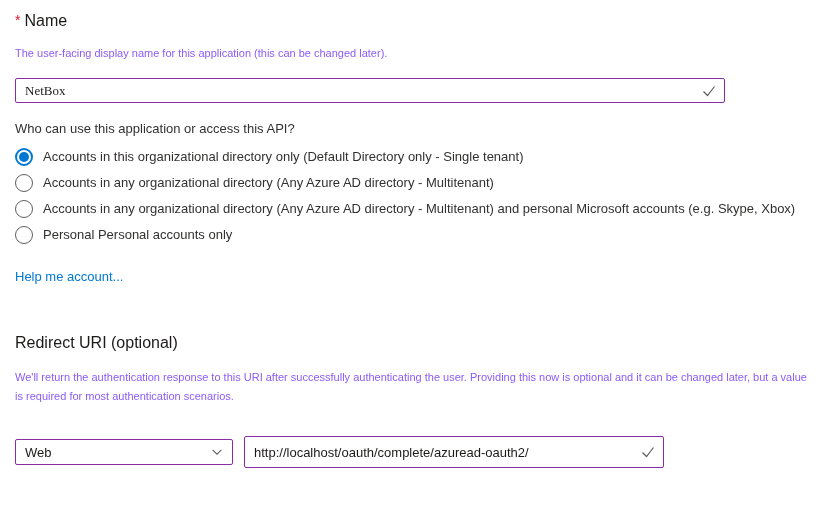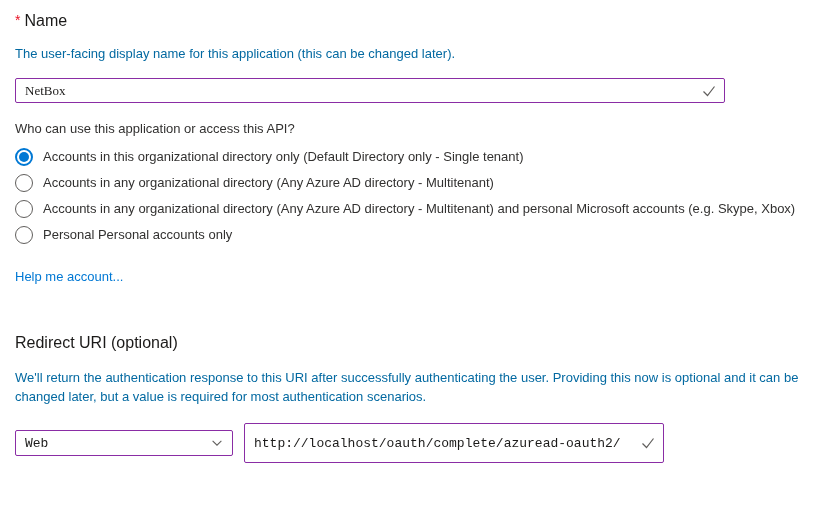--- a/index.html
+++ b/index.html
@@ -13,23 +13,23 @@
 
   .section-heading {
     font-size: 16px;
     font-weight: 400;
     color: #1b1a19;
     line-height: 20px;
   }
   .req-marker { color: #e81123; margin-right: 4px; font-size: 14px; vertical-align: 1px; }
 
   .body-text {
-    font-size: 13px;
+    font-size: 11px;
     line-height: 19px;
-    color: #0369a1;
+    color: #8b5cf6;
   }
 
   
   .name-desc { margin-top: 13px; }
   .input-wrap {
     margin-top: 15px;
     position: relative;
     height: 25px;
     width: 710px;
     font-family: Liberation Serif, serif;
@@ -90,24 +90,23 @@
     font-size: 13px;
     color: #0078d4;
     text-decoration: none;
     cursor: pointer;
   }
 
   
   .redirect-heading { margin-top: 48px; }
   .redirect-desc { margin-top: 15px; max-width: 800px; }
   .uri-row {
-    margin-top: 17px;
+    margin-top: 30px;
     display: flex;
     align-items: center;
-    font-family: Liberation Mono, monospace;
   }
   .platform-select {
     position: relative;
     width: 218px;
     height: 26px;
     border: 1.5px solid #8a2da5;
     border-radius: 2px;
     background: #fff;
     display: flex;
     align-items: center;
@@ -121,21 +120,21 @@
     position: absolute;
     right: 8px;
     top: 50%;
     transform: translateY(-50%);
     width: 14px; height: 14px;
     pointer-events: none;
   }
   .uri-input-wrap {
     position: relative;
     width: 420px;
-    height: 40px;
+    height: 32px;
   }
 </style>
 </head>
 <body>
 
 <div class="page">
 
   
   <h2 class="section-heading"><span class="req-marker">*</span><span>Name</span></h2>
 

